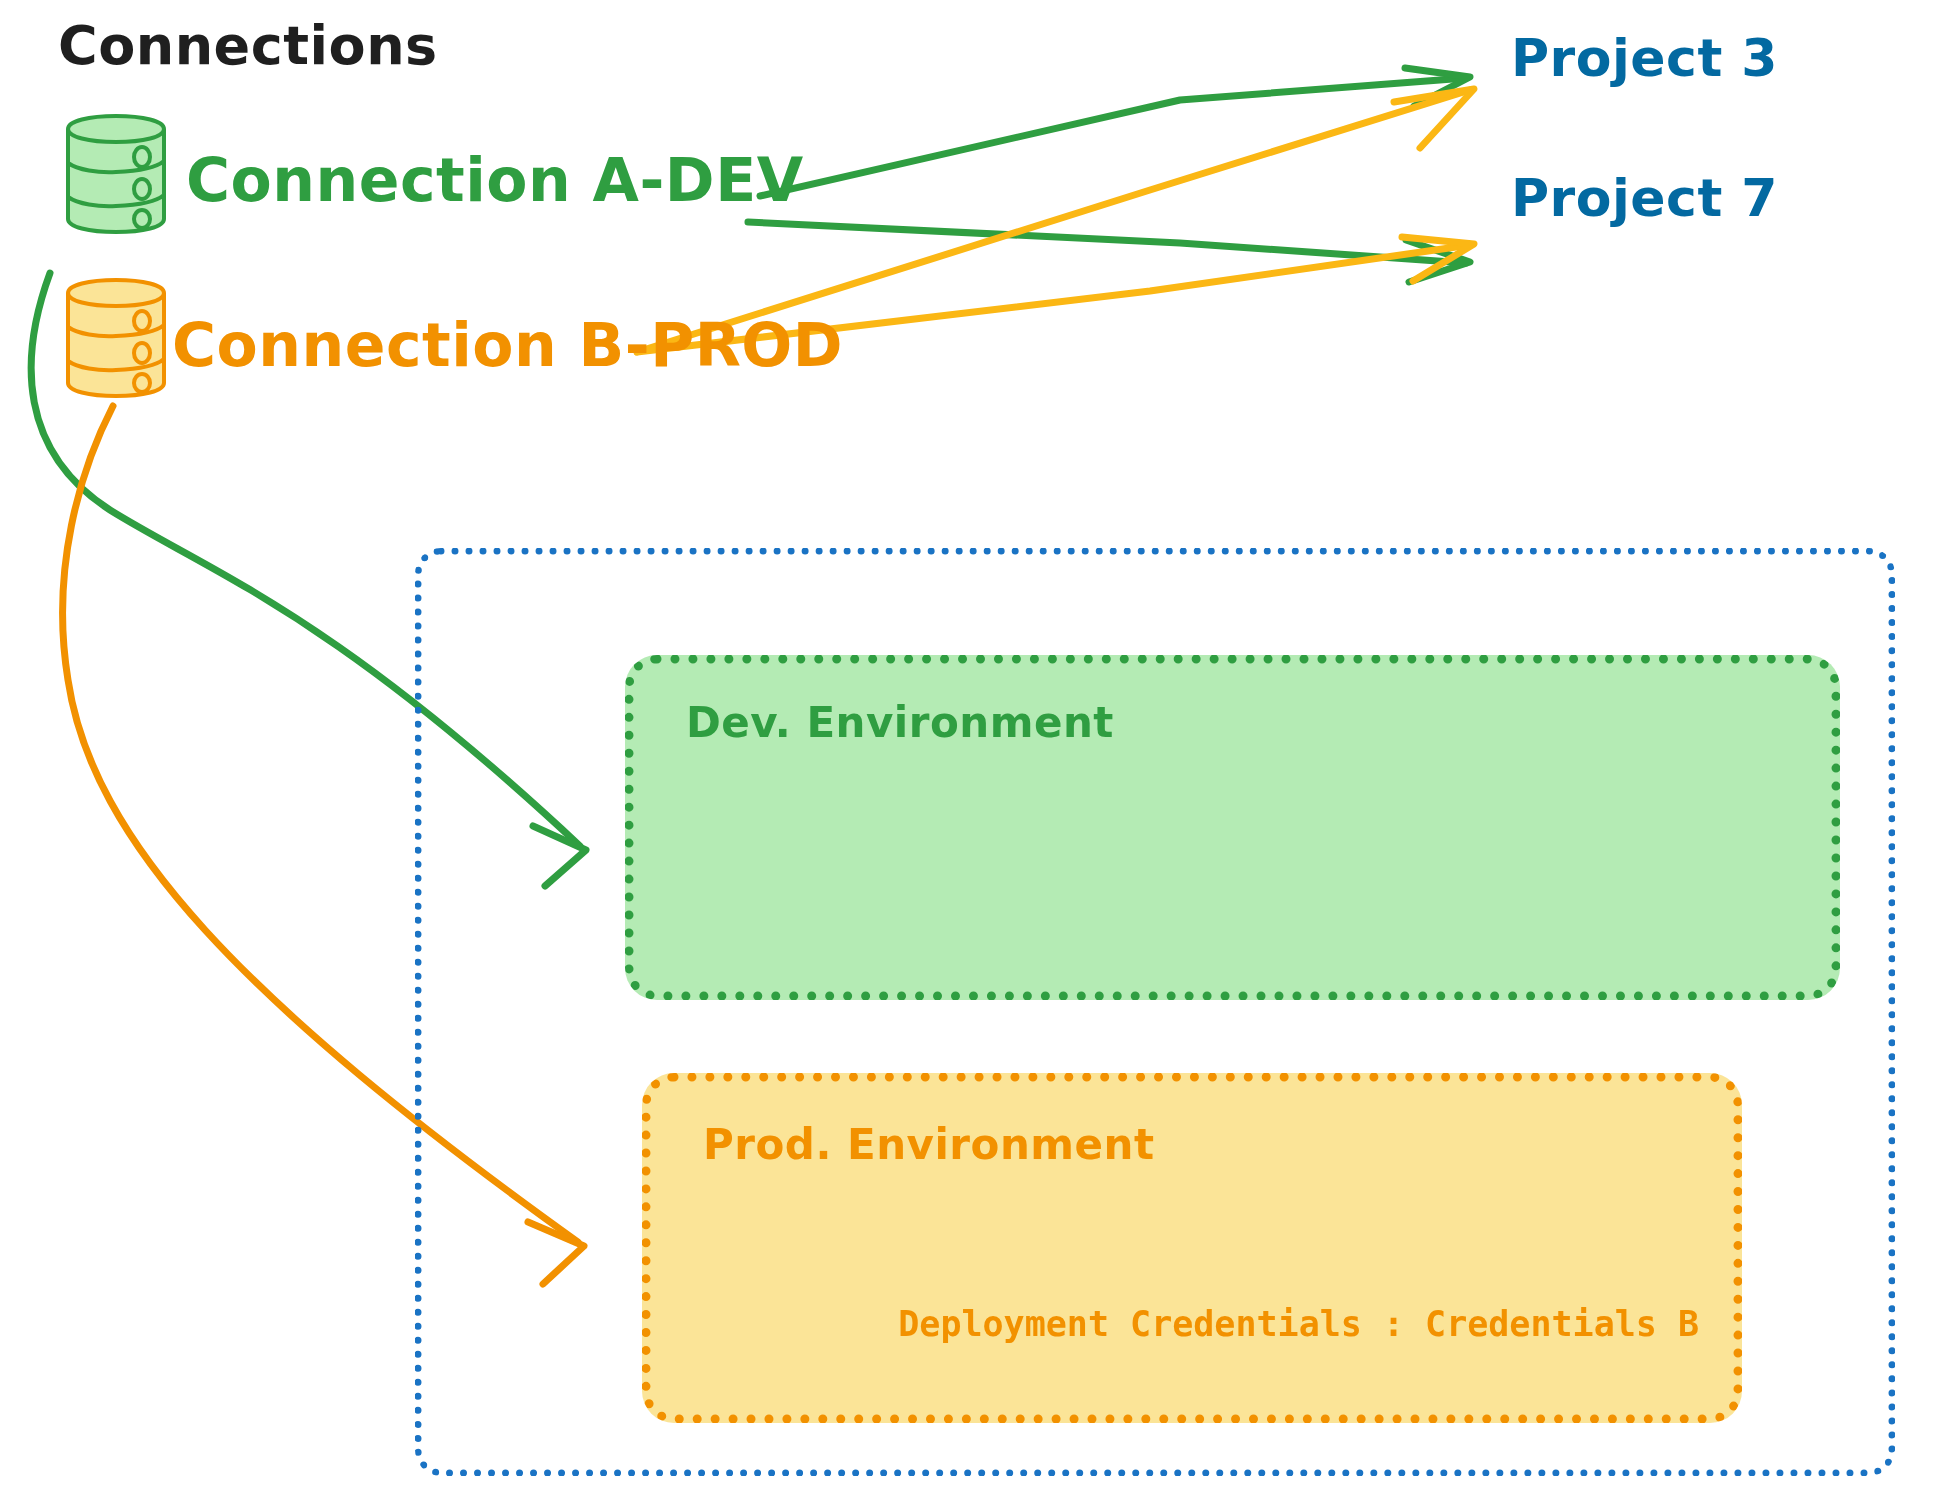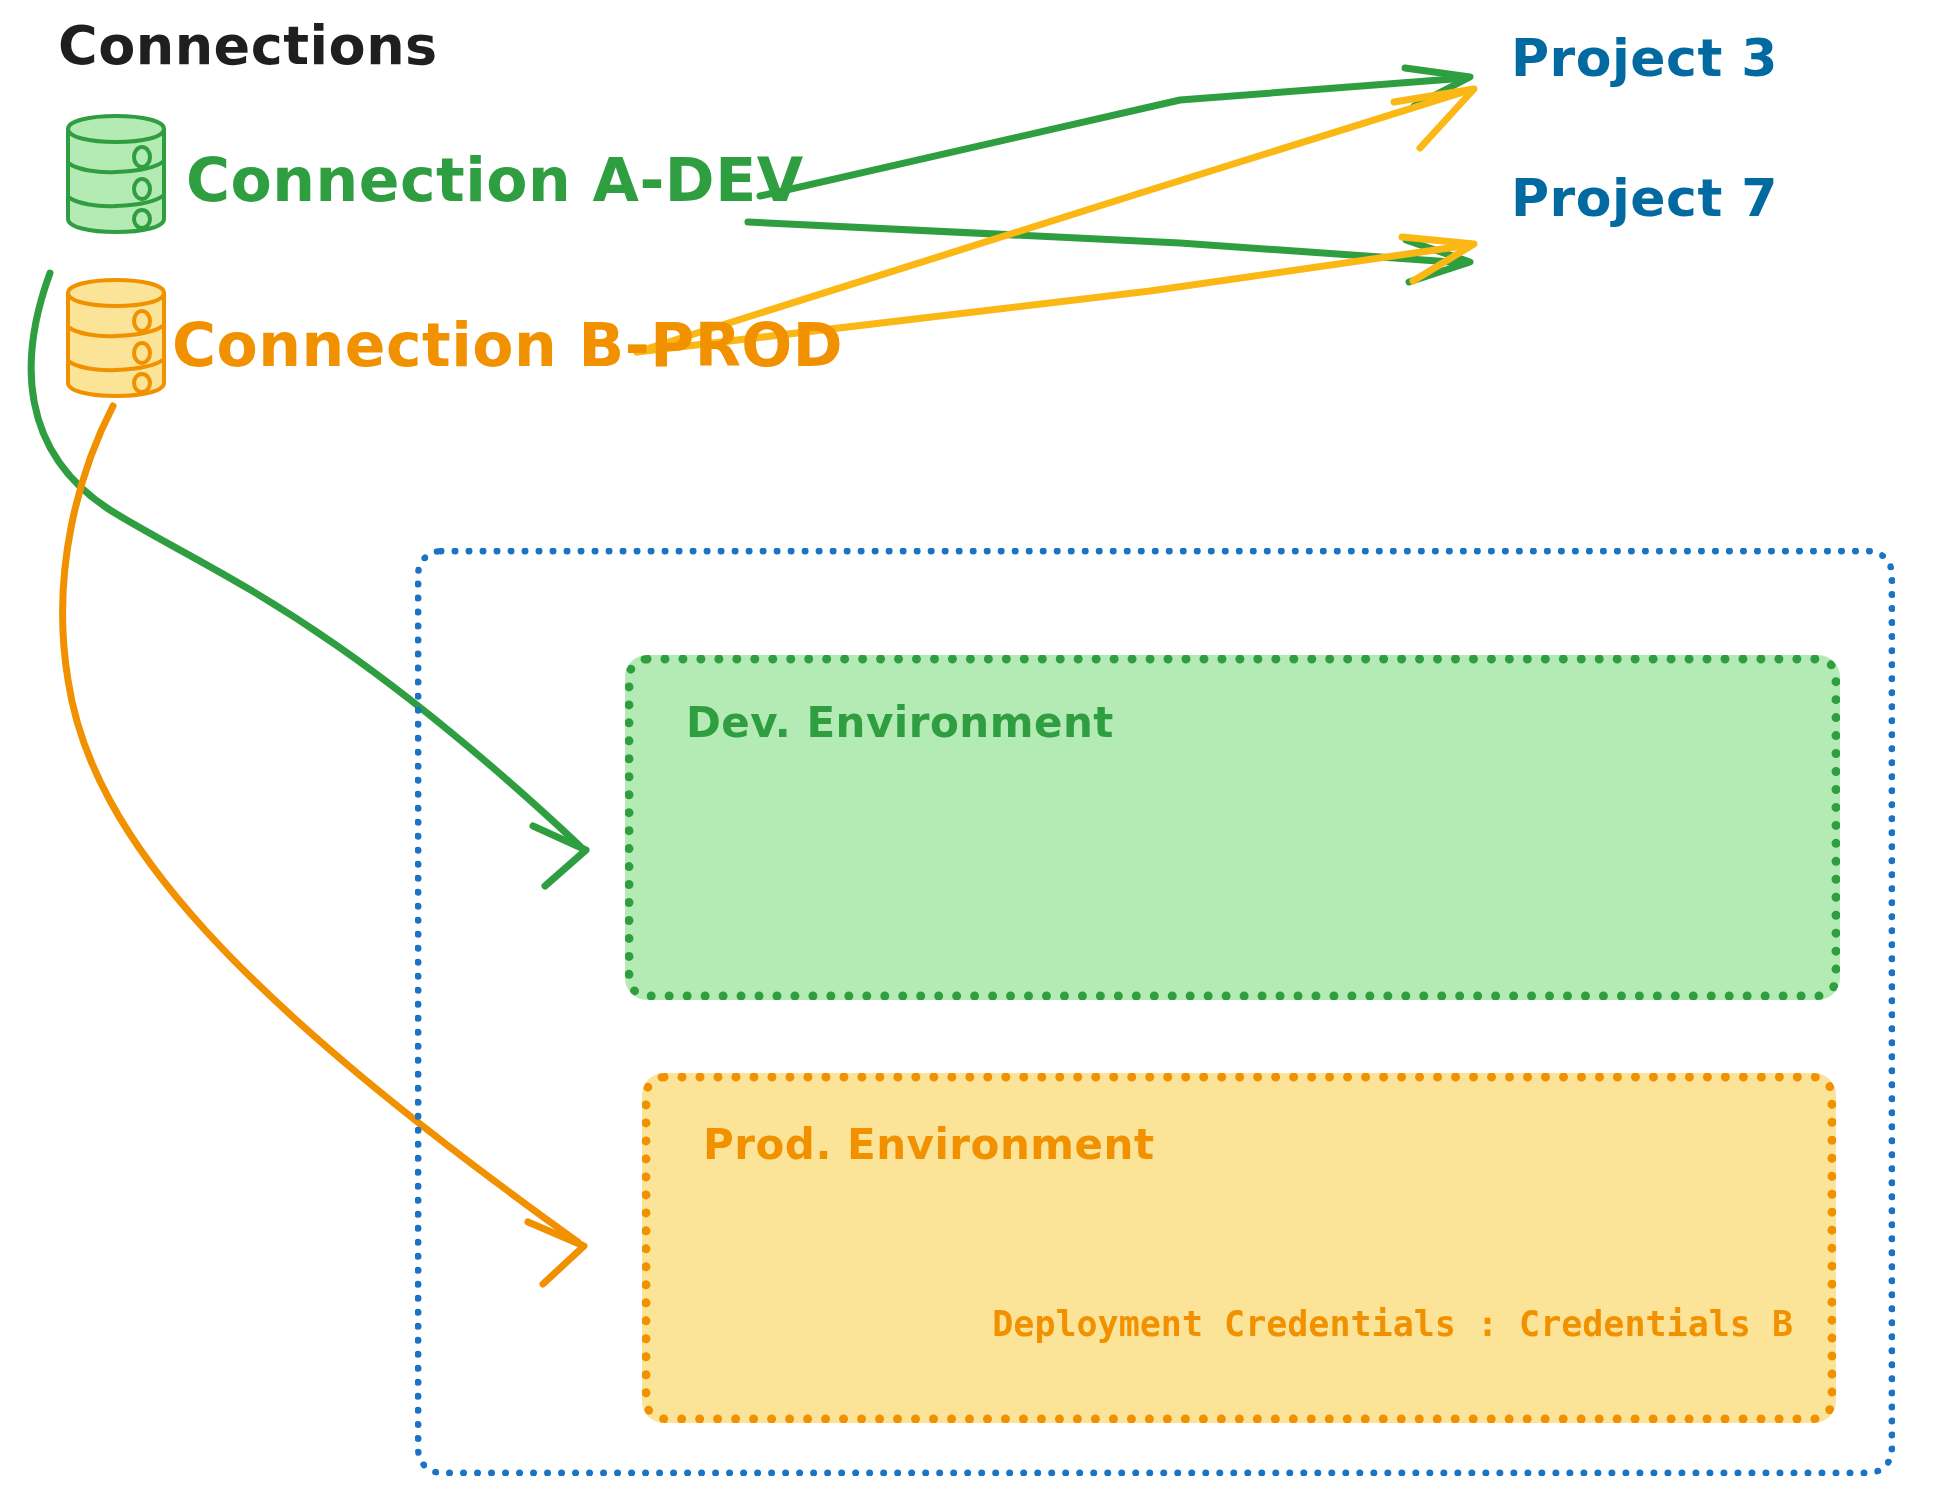--- a/index.html
+++ b/index.html
@@ -75,35 +75,35 @@
     height: 928px;
     border: 7px dotted #1a73c4;
     border-radius: 26px;
     box-sizing: border-box;
   }
 
   
   .env-box {
     position: absolute;
     box-sizing: border-box;
-    border-radius: 22px;
+    border-radius: 32px;
     text-decoration: underline;
   }
   #dev-box {
     left: 625px;
     top: 655px;
     width: 1215px;
     height: 345px;
     background: #b4ebb4;
     border: 9px dotted #2f9e41;
   }
   #prod-box {
     left: 642px;
     top: 1073px;
-    width: 1194px;
+    width: 1100px;
     height: 350px;
     background: #fbe497;
     border: 9px dotted #f29100;
   }
   .env-title {
     position: absolute;
     font-size: 42px;
     white-space: nowrap;
   }
   #dev-title  { left: 52px; top: 34px; color: #2f9e41; }

